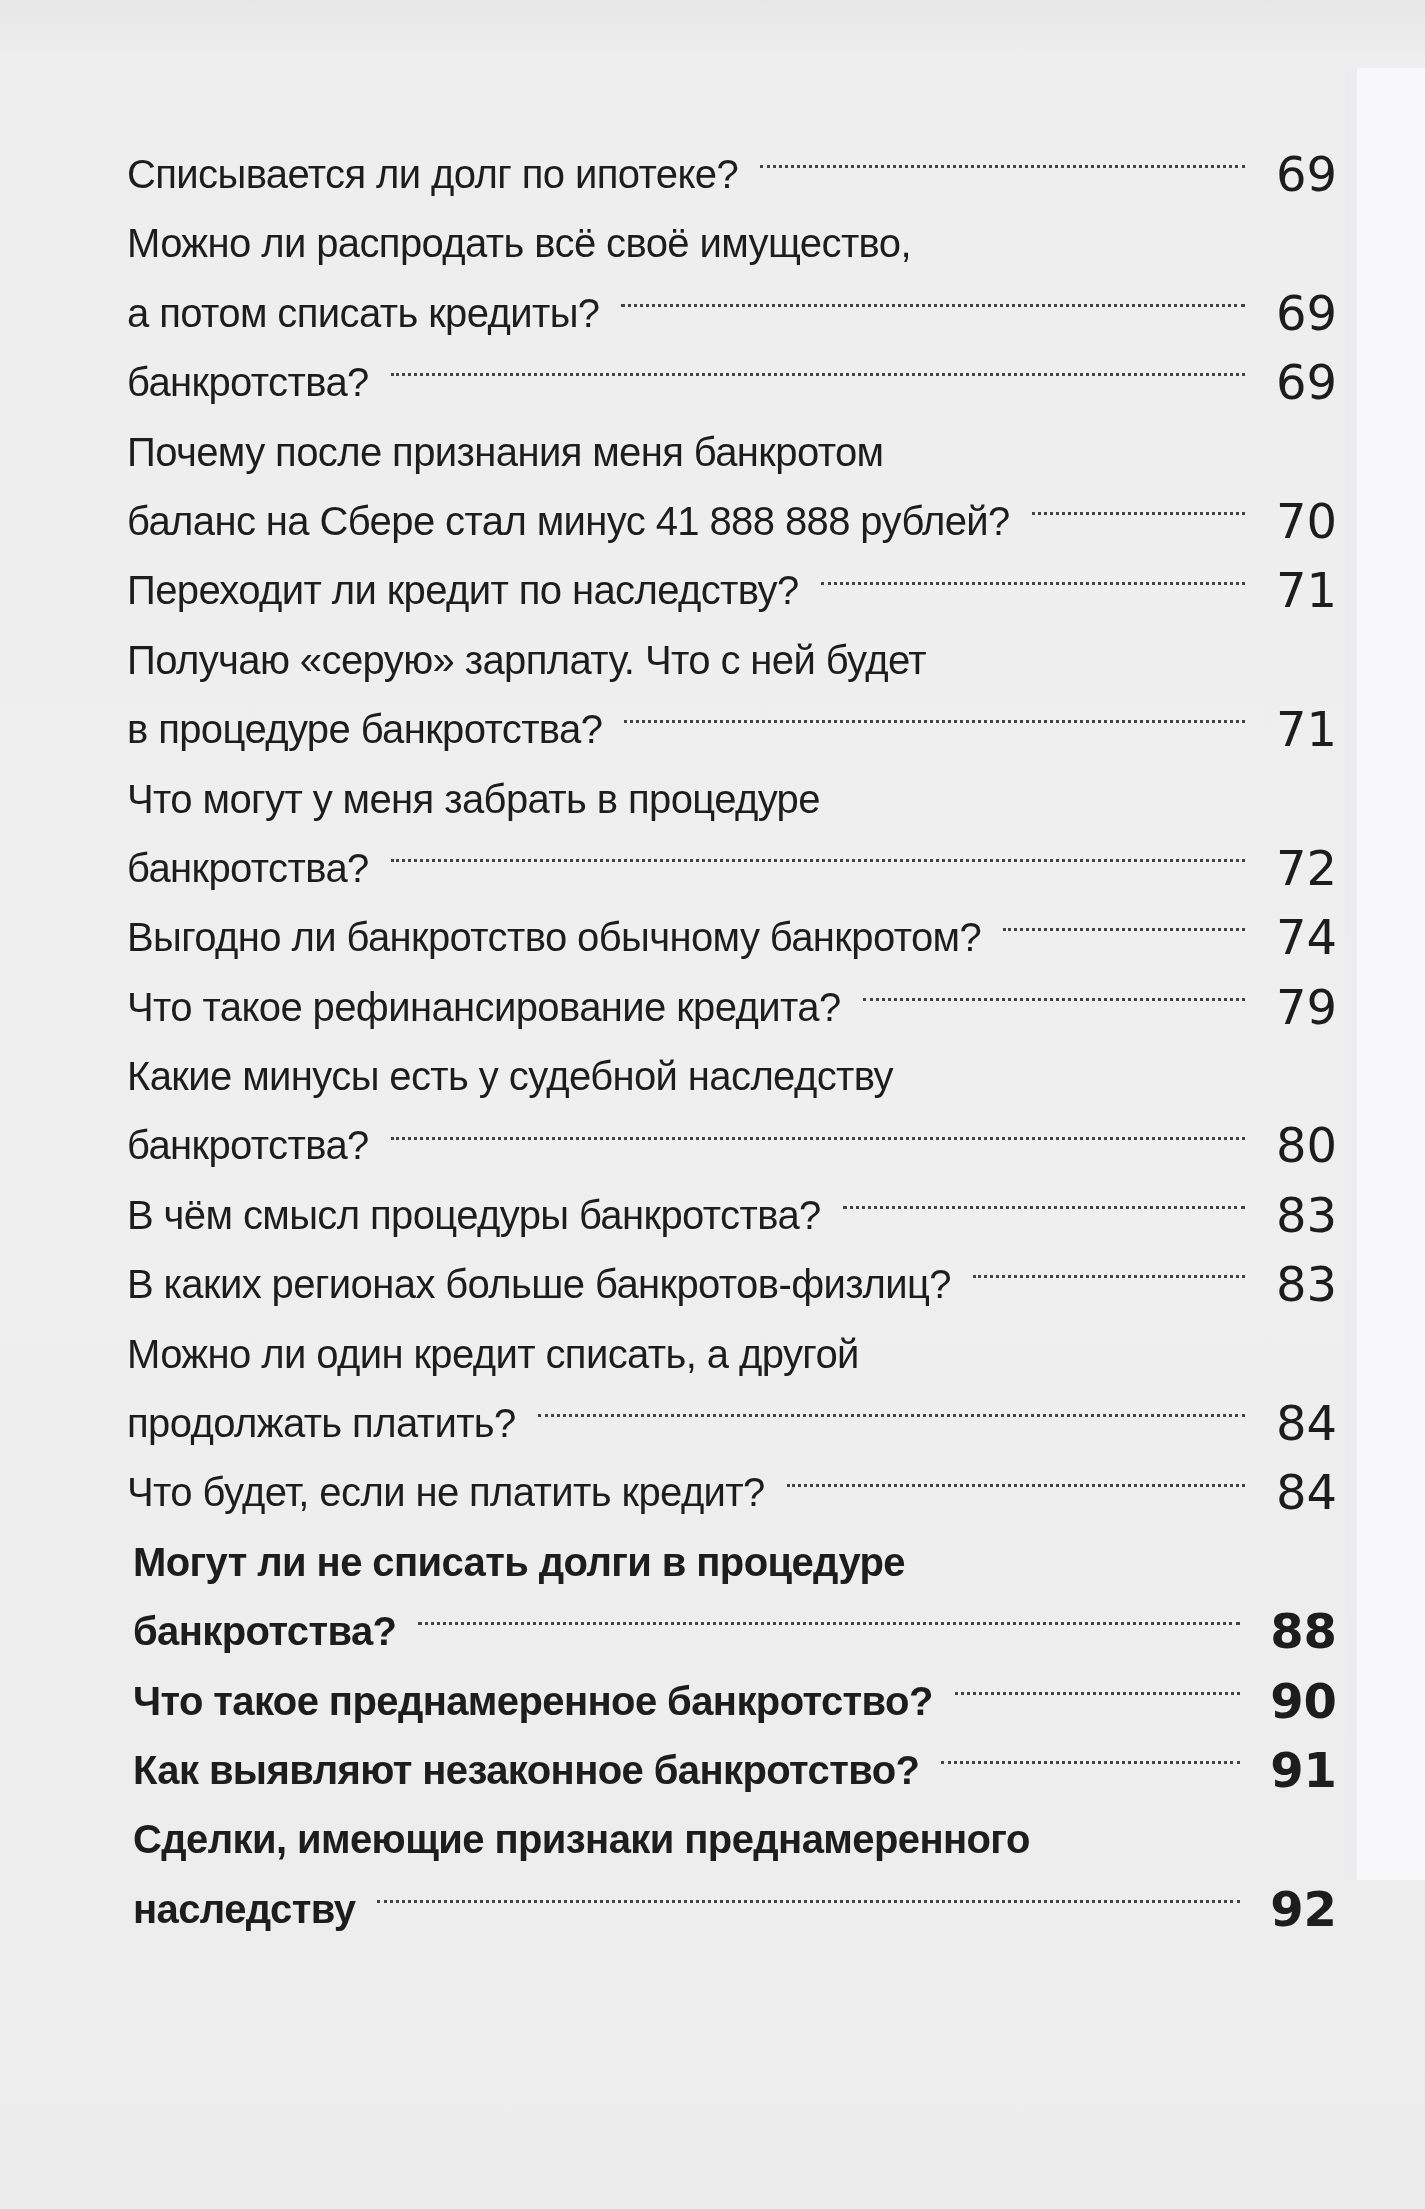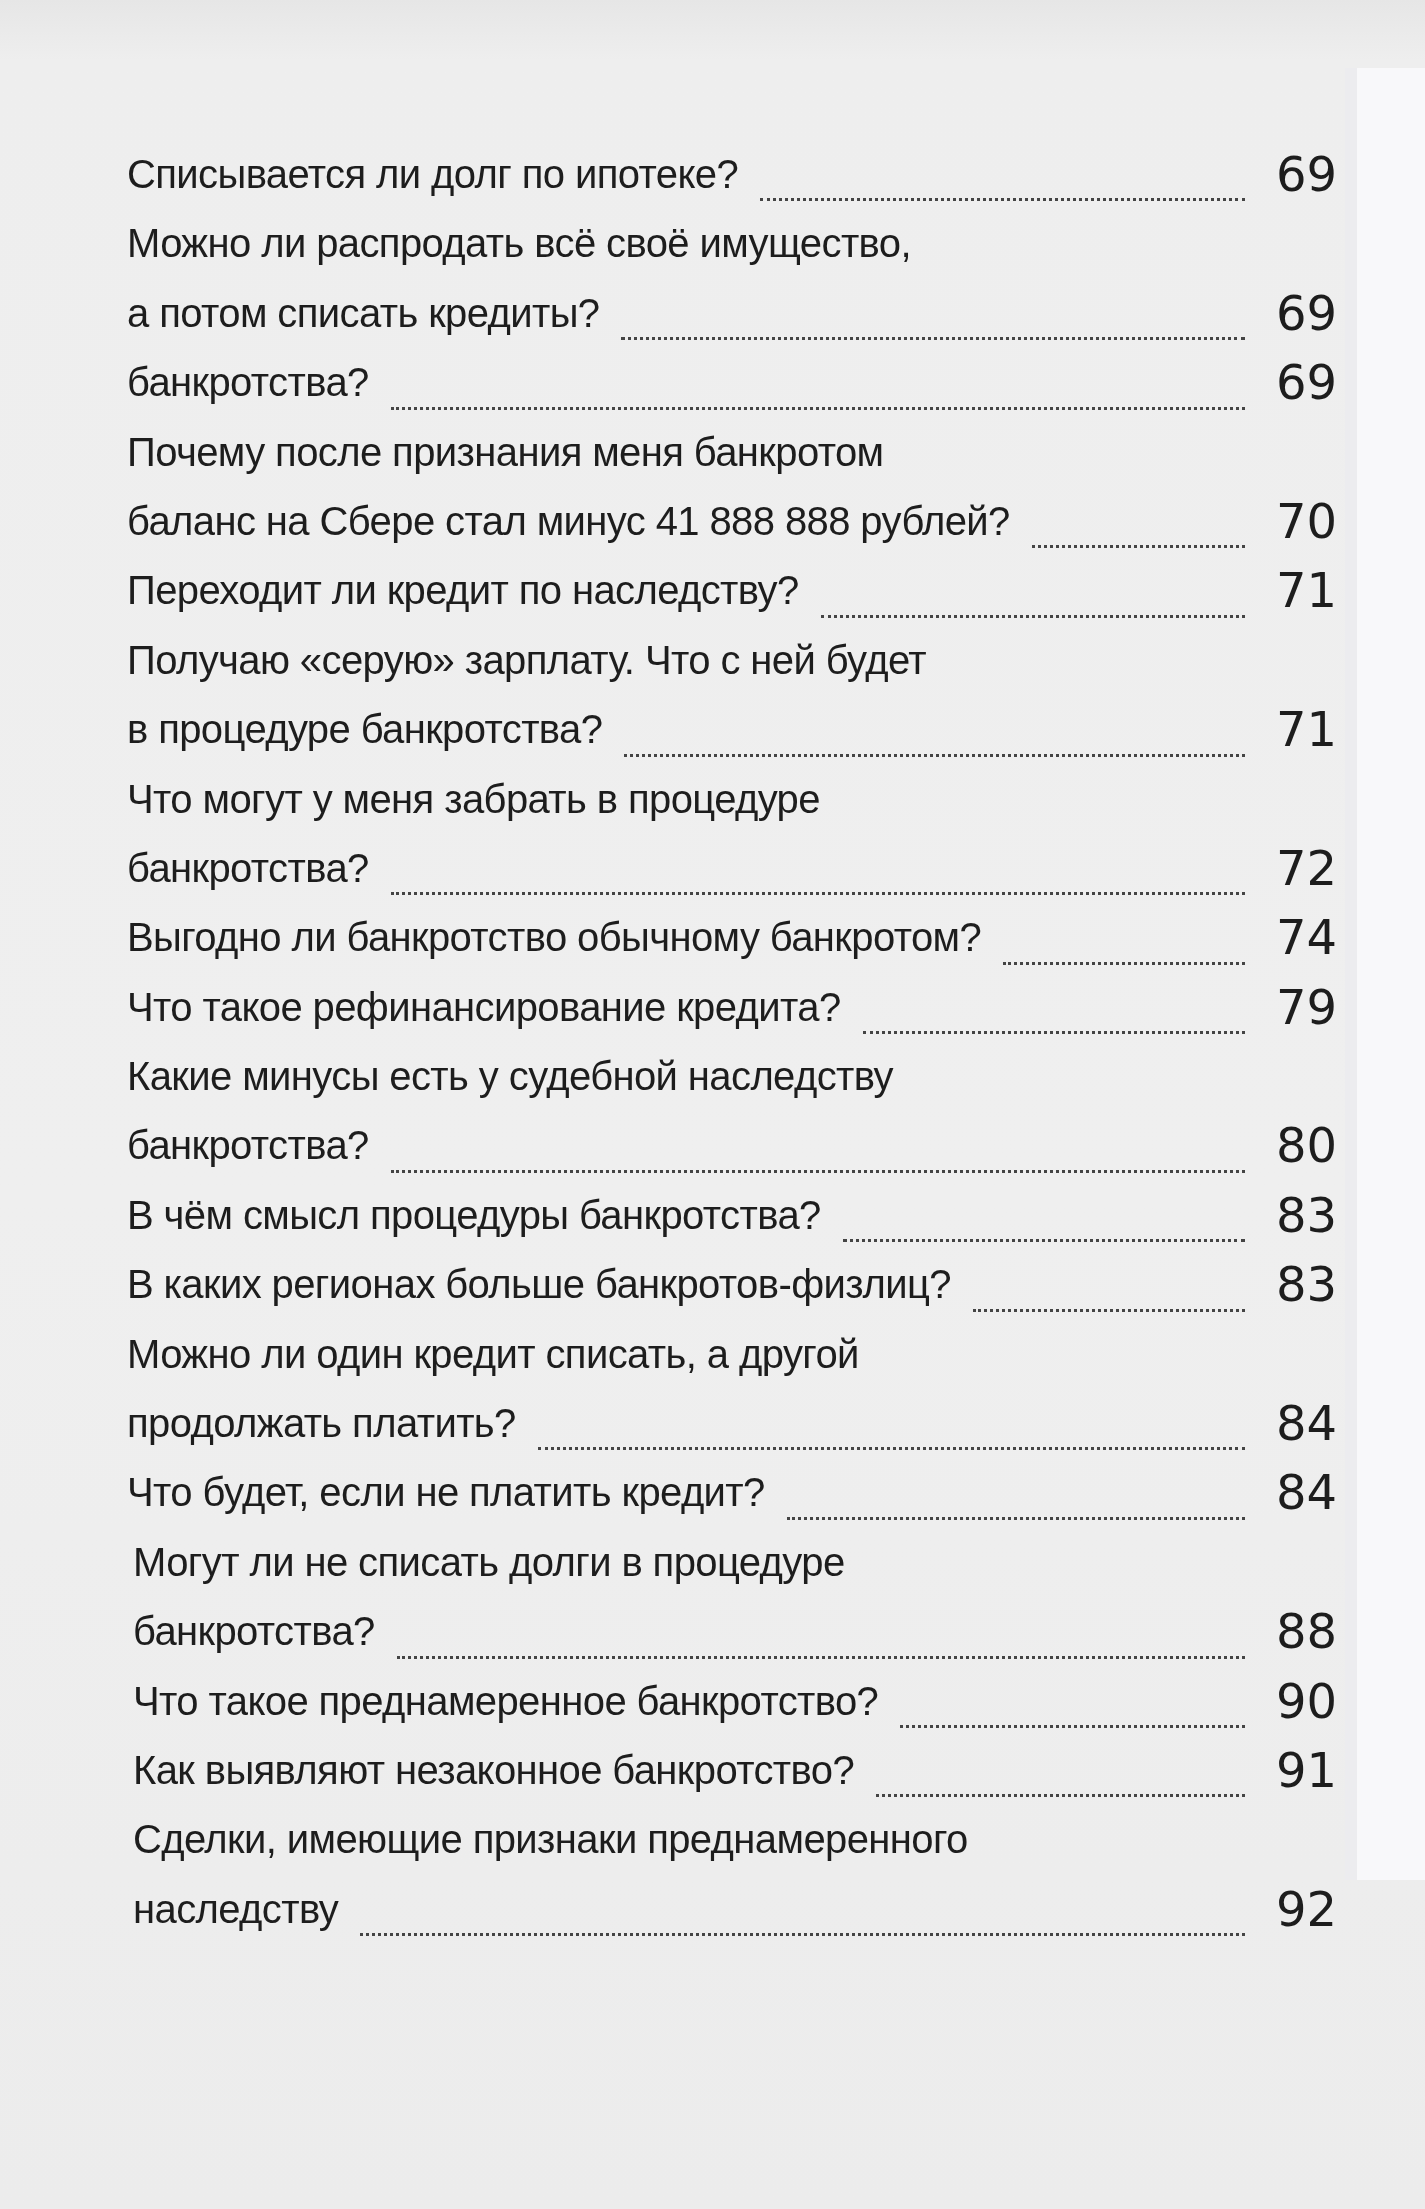--- a/index.html
+++ b/index.html
@@ -17,36 +17,36 @@
   .edge-strip {
     position:absolute; left:1345px; top:68px; width:80px; height:1812px;
     background:#f8f8fa;
     border-left:12px solid #ececef;
   }
   .toc {
     position:absolute; left:127px; top:140px; width:1210px;
   }
   .toc-line {
     height:69.4px; line-height:69.4px;
-    display:flex; align-items:flex-end;
+    display:flex; align-items:center;
     font-size:40px; letter-spacing:-0.6px;
     white-space:nowrap;
   }
   .toc-line .txt { flex:0 0 auto; }
   .toc-line .dots {
     flex:1 1 auto; margin:0 30px 0 22px;
     border-bottom:3px dotted #444;
     transform:translateY(-8px);
     height:0;
   }
   .toc-line .pg {
     flex:0 0 62px; text-align:right; font-family:"DejaVu Sans", sans-serif;
     font-size:48px; letter-spacing:0;
   }
-  .shift-r { padding-left:6px; }
+  .shift-r { padding-left:6px;font-weight:bold; }
 </style>
 </head>
 <body>
 
 <div class="page">
   <div class="edge-strip"></div>
   <div class="toc" id="toc">
       <div>
         <div class="toc-line">
           <span class="txt">Списывается ли долг по ипотеке?</span>

